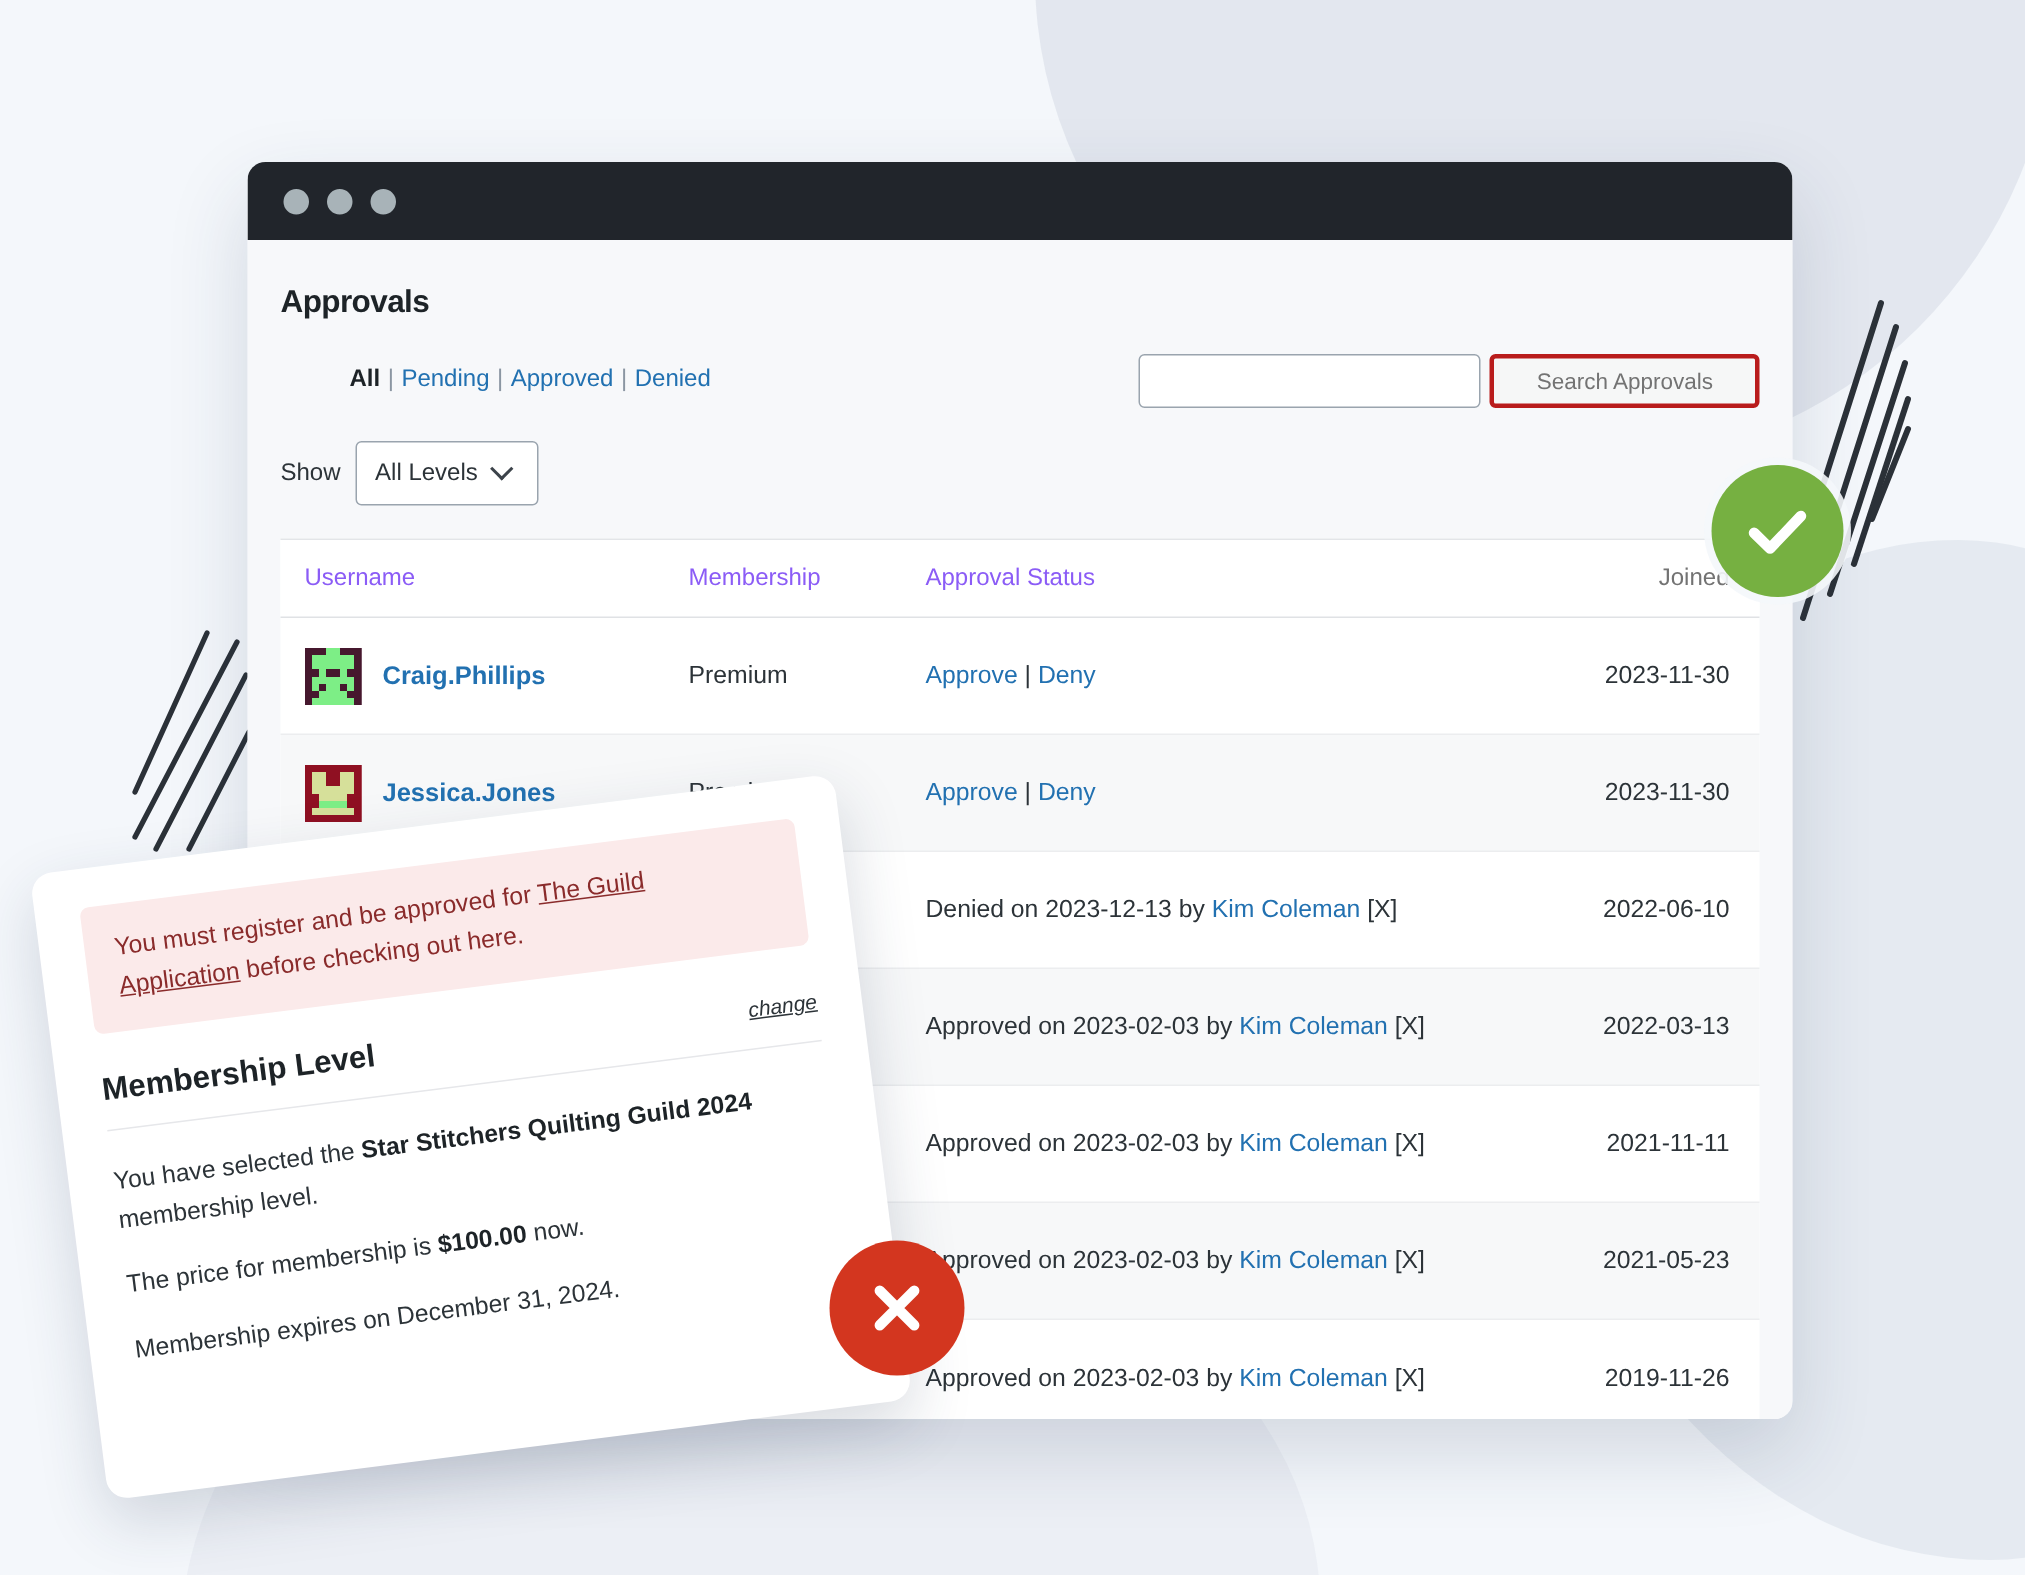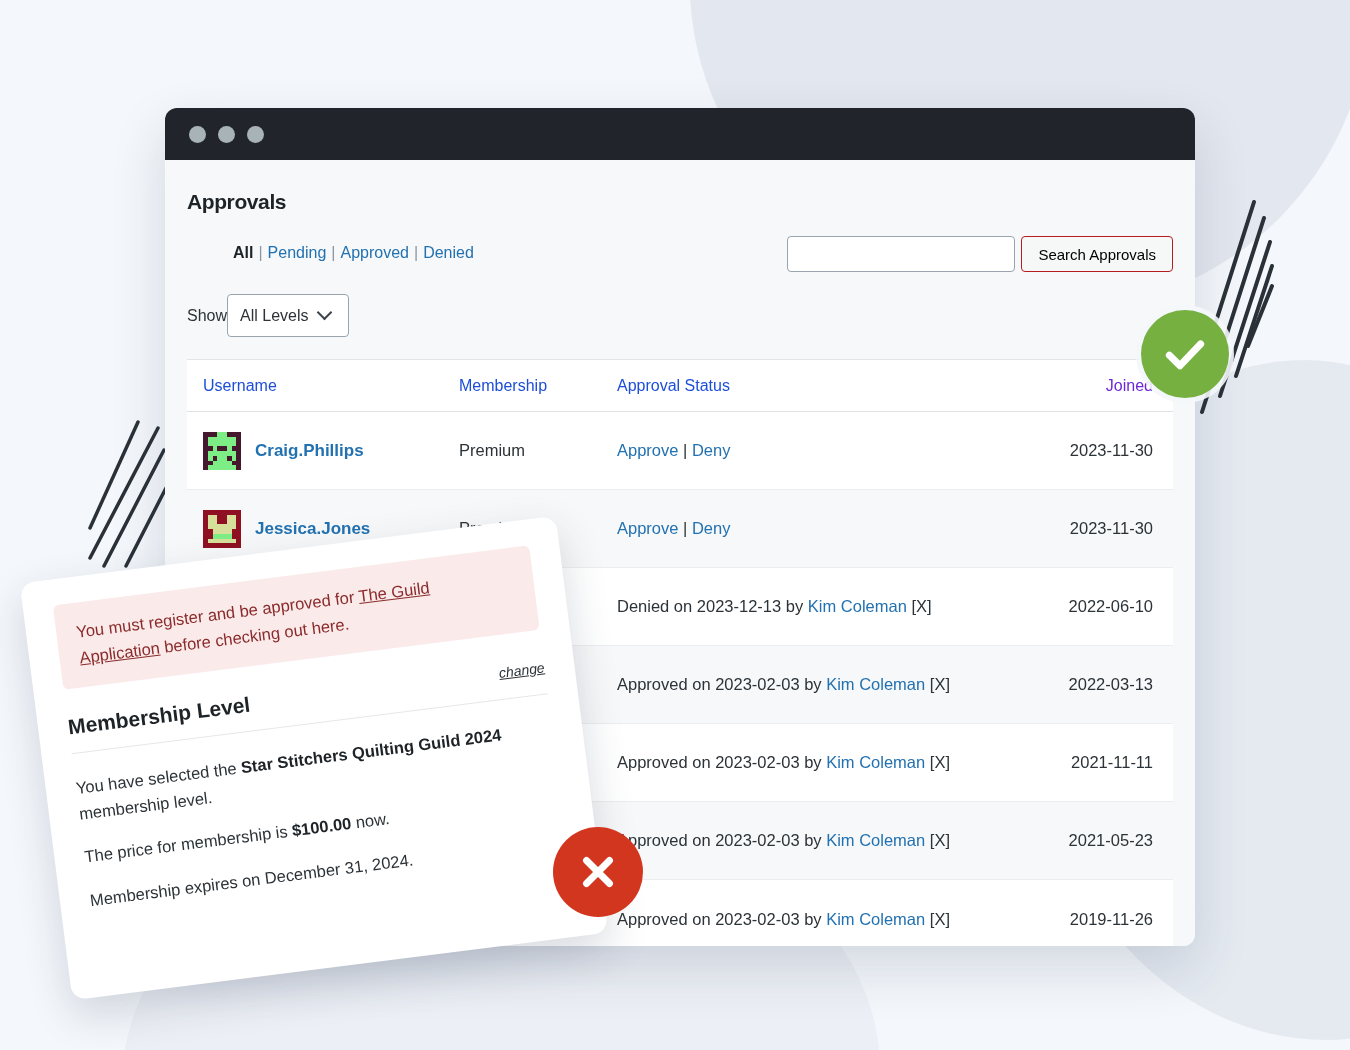--- a/index.html
+++ b/index.html
@@ -151,35 +151,36 @@
     border-radius: 4px;
     background: #fff;
     font-size: 15px;
     padding: 0 9px;
     color: #2c3338;
     outline: none;
   }
 
   .search-btn {
     height: 36px;
-    padding: 0 16px;
-    border: 1px solid #b91c1c;
+    padding: 0 28px;
+    border: 3px solid #b91c1c;
     border-radius: 4px;
     background: #f6f7f7;
-    color: #000000;
+    color: #737373;
     font-size: 15px;
     font-family: "Liberation Sans", sans-serif;
     cursor: pointer;
     white-space: nowrap;
   }
 
   
   .show-row {
     display: flex;
     align-items: center;
+    gap: 10px;
     margin-bottom: 22px;
   }
 
   .show-label {
     font-size: 16px;
     color: #2c3338;
   }
 
   .level-select {
     height: 43px;
@@ -217,22 +218,22 @@
     border-bottom: 1px solid #ecedef;
   }
   .trow:last-child { border-bottom: none; }
 
   .thead {
     min-height: 52px;
     border-bottom: 1px solid #e0e2e5;
     background: #fff;
   }
 
-  .thead .cell { font-size: 16px; color: #1d4ed8; }
-  .thead .cell.joined { color: #6d28d9; }
+  .thead .cell { font-size: 16px; color: #8b5cf6; }
+  .thead .cell.joined { color: #737373; }
 
   .trow.alt { background: #f7f8f9; }
 
   .cell { font-size: 16.5px; color: #2c3338; }
 
   .c-user       { width: 272px; display: flex; align-items: center; gap: 14px; padding-left: 16px; }
   .c-member     { width: 142px; }
   .c-status     { flex: 1; margin-left: 16px; }
   .c-joined     { width: 170px; text-align: right; padding-right: 20px; }
 

